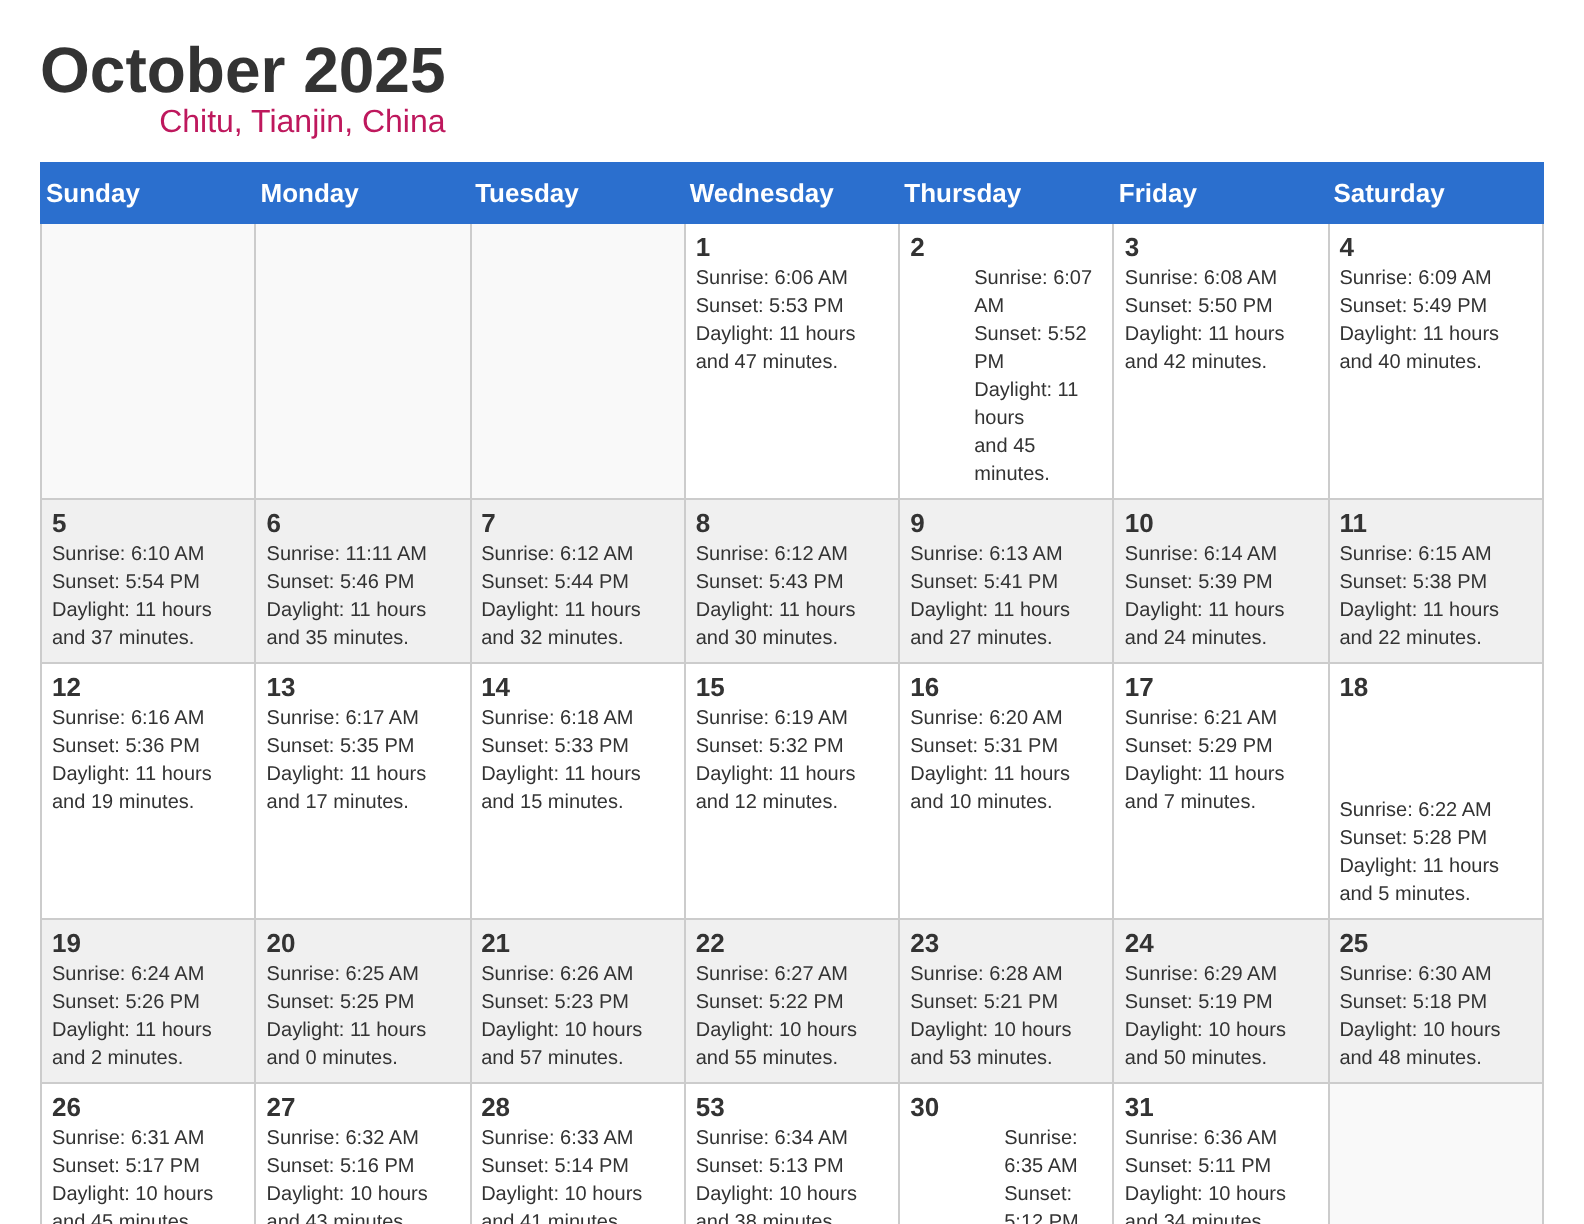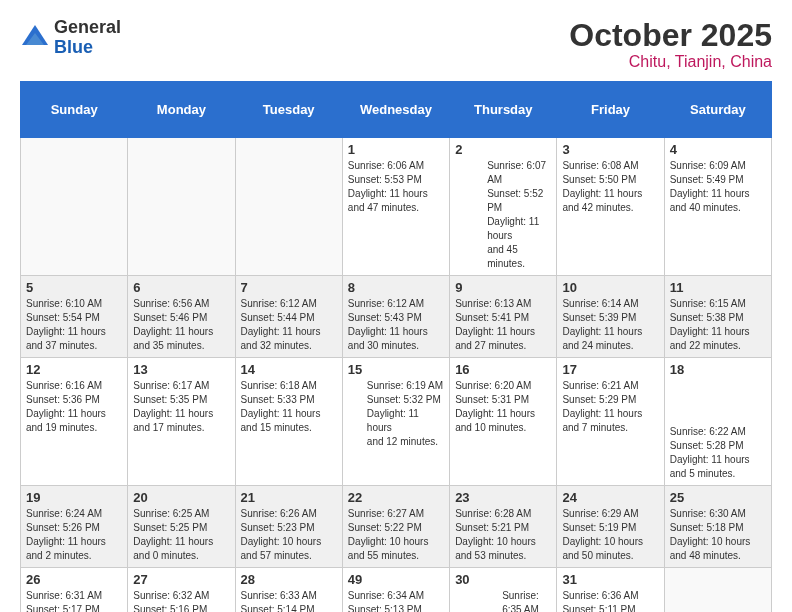--- a/index.html
+++ b/index.html
@@ -64,22 +64,22 @@
     .calendar {
       flex: 1;
       border: 1px solid #ccc;
       border-collapse: collapse;
       width: 100%;
       table-layout: fixed;
     }
     .calendar th {
       background-color: #2b6fce;
       color: white;
-      text-align: center;
-      padding: 20px 2px;
+      text-align: left;
+      padding: 7px 2px;
       font-size: 13px;
       font-weight: bold;
       border: 1px solid #2b6fce;
     }
     .calendar td {
       border: 1px solid #ccc;
       vertical-align: top;
       padding: 4px 5px;
       font-size: 10.5px;
       color: #333;
@@ -103,30 +103,20 @@
     }
     .row-shaded td {
       background: #f0f0f0;
     }
   </style>
 </head>
 <body>
 
 <div class="page">
   <div class="header">
-    <div class="logo">
-      <svg class="logo-icon" viewBox="0 0 30 30" xmlns="http://www.w3.org/2000/svg">
-        <polygon points="15,2 28,22 2,22" fill="#2b6fce"></polygon>
-        <polygon points="15,10 24,22 6,22" fill="#5b9bd5" opacity="0.6"></polygon>
-      </svg>
-      <div class="logo-text">
-        <span class="logo-general">General</span>
-        <span class="logo-blue">Blue</span>
-      </div>
-    </div>
     <div class="title-area">
       <div class="month-title">October 2025</div>
       <div class="location">Chitu, Tianjin, China</div>
     </div>
   </div>
 
   <table class="calendar">
     <thead>
       <tr>
       <th>Sunday</th>
@@ -175,21 +165,21 @@
         <tr class="row-shaded">
           <td>
             <span class="day-num">5</span>
             <div class="day-info" style="white-space: pre-line;">Sunrise: 6:10 AM
 Sunset: 5:54 PM
 Daylight: 11 hours
 and 37 minutes.</div>
           </td>
           <td>
             <span class="day-num">6</span>
-            <div class="day-info" style="white-space: pre-line;">Sunrise: 6:56 AM
+            <div class="day-info" style="white-space: pre-line;">Sunrise: 11:11 AM
 Sunset: 5:46 PM
 Daylight: 11 hours
 and 35 minutes.</div>
           </td>
           <td>
             <span class="day-num">7</span>
             <div class="day-info" style="white-space: pre-line;">Sunrise: 6:12 AM
 Sunset: 5:44 PM
 Daylight: 11 hours
 and 32 minutes.</div>
@@ -240,21 +230,21 @@
           </td>
           <td>
             <span class="day-num">14</span>
             <div class="day-info" style="white-space: pre-line;">Sunrise: 6:18 AM
 Sunset: 5:33 PM
 Daylight: 11 hours
 and 15 minutes.</div>
           </td>
           <td>
             <span class="day-num">15</span>
-            <div class="day-info" style="white-space: pre-line; margin-left: 19px;">Sunrise: 6:19 AM
+            <div class="day-info" style="white-space: pre-line;">Sunrise: 6:19 AM
 Sunset: 5:32 PM
 Daylight: 11 hours
 and 12 minutes.</div>
           </td>
           <td>
             <span class="day-num">16</span>
             <div class="day-info" style="white-space: pre-line;">Sunrise: 6:20 AM
 Sunset: 5:31 PM
 Daylight: 11 hours
 and 10 minutes.</div>
@@ -341,21 +331,21 @@
 and 43 minutes.</div>
           </td>
           <td>
             <span class="day-num">28</span>
             <div class="day-info" style="white-space: pre-line;">Sunrise: 6:33 AM
 Sunset: 5:14 PM
 Daylight: 10 hours
 and 41 minutes.</div>
           </td>
           <td>
-            <span class="day-num">49</span>
+            <span class="day-num">53</span>
             <div class="day-info" style="white-space: pre-line;">Sunrise: 6:34 AM
 Sunset: 5:13 PM
 Daylight: 10 hours
 and 38 minutes.</div>
           </td>
           <td>
             <span class="day-num">30</span>
             <div class="day-info" style="white-space: pre-line; margin-left: 47px;">Sunrise: 6:35 AM
 Sunset: 5:12 PM
 Daylight: 10 hours

